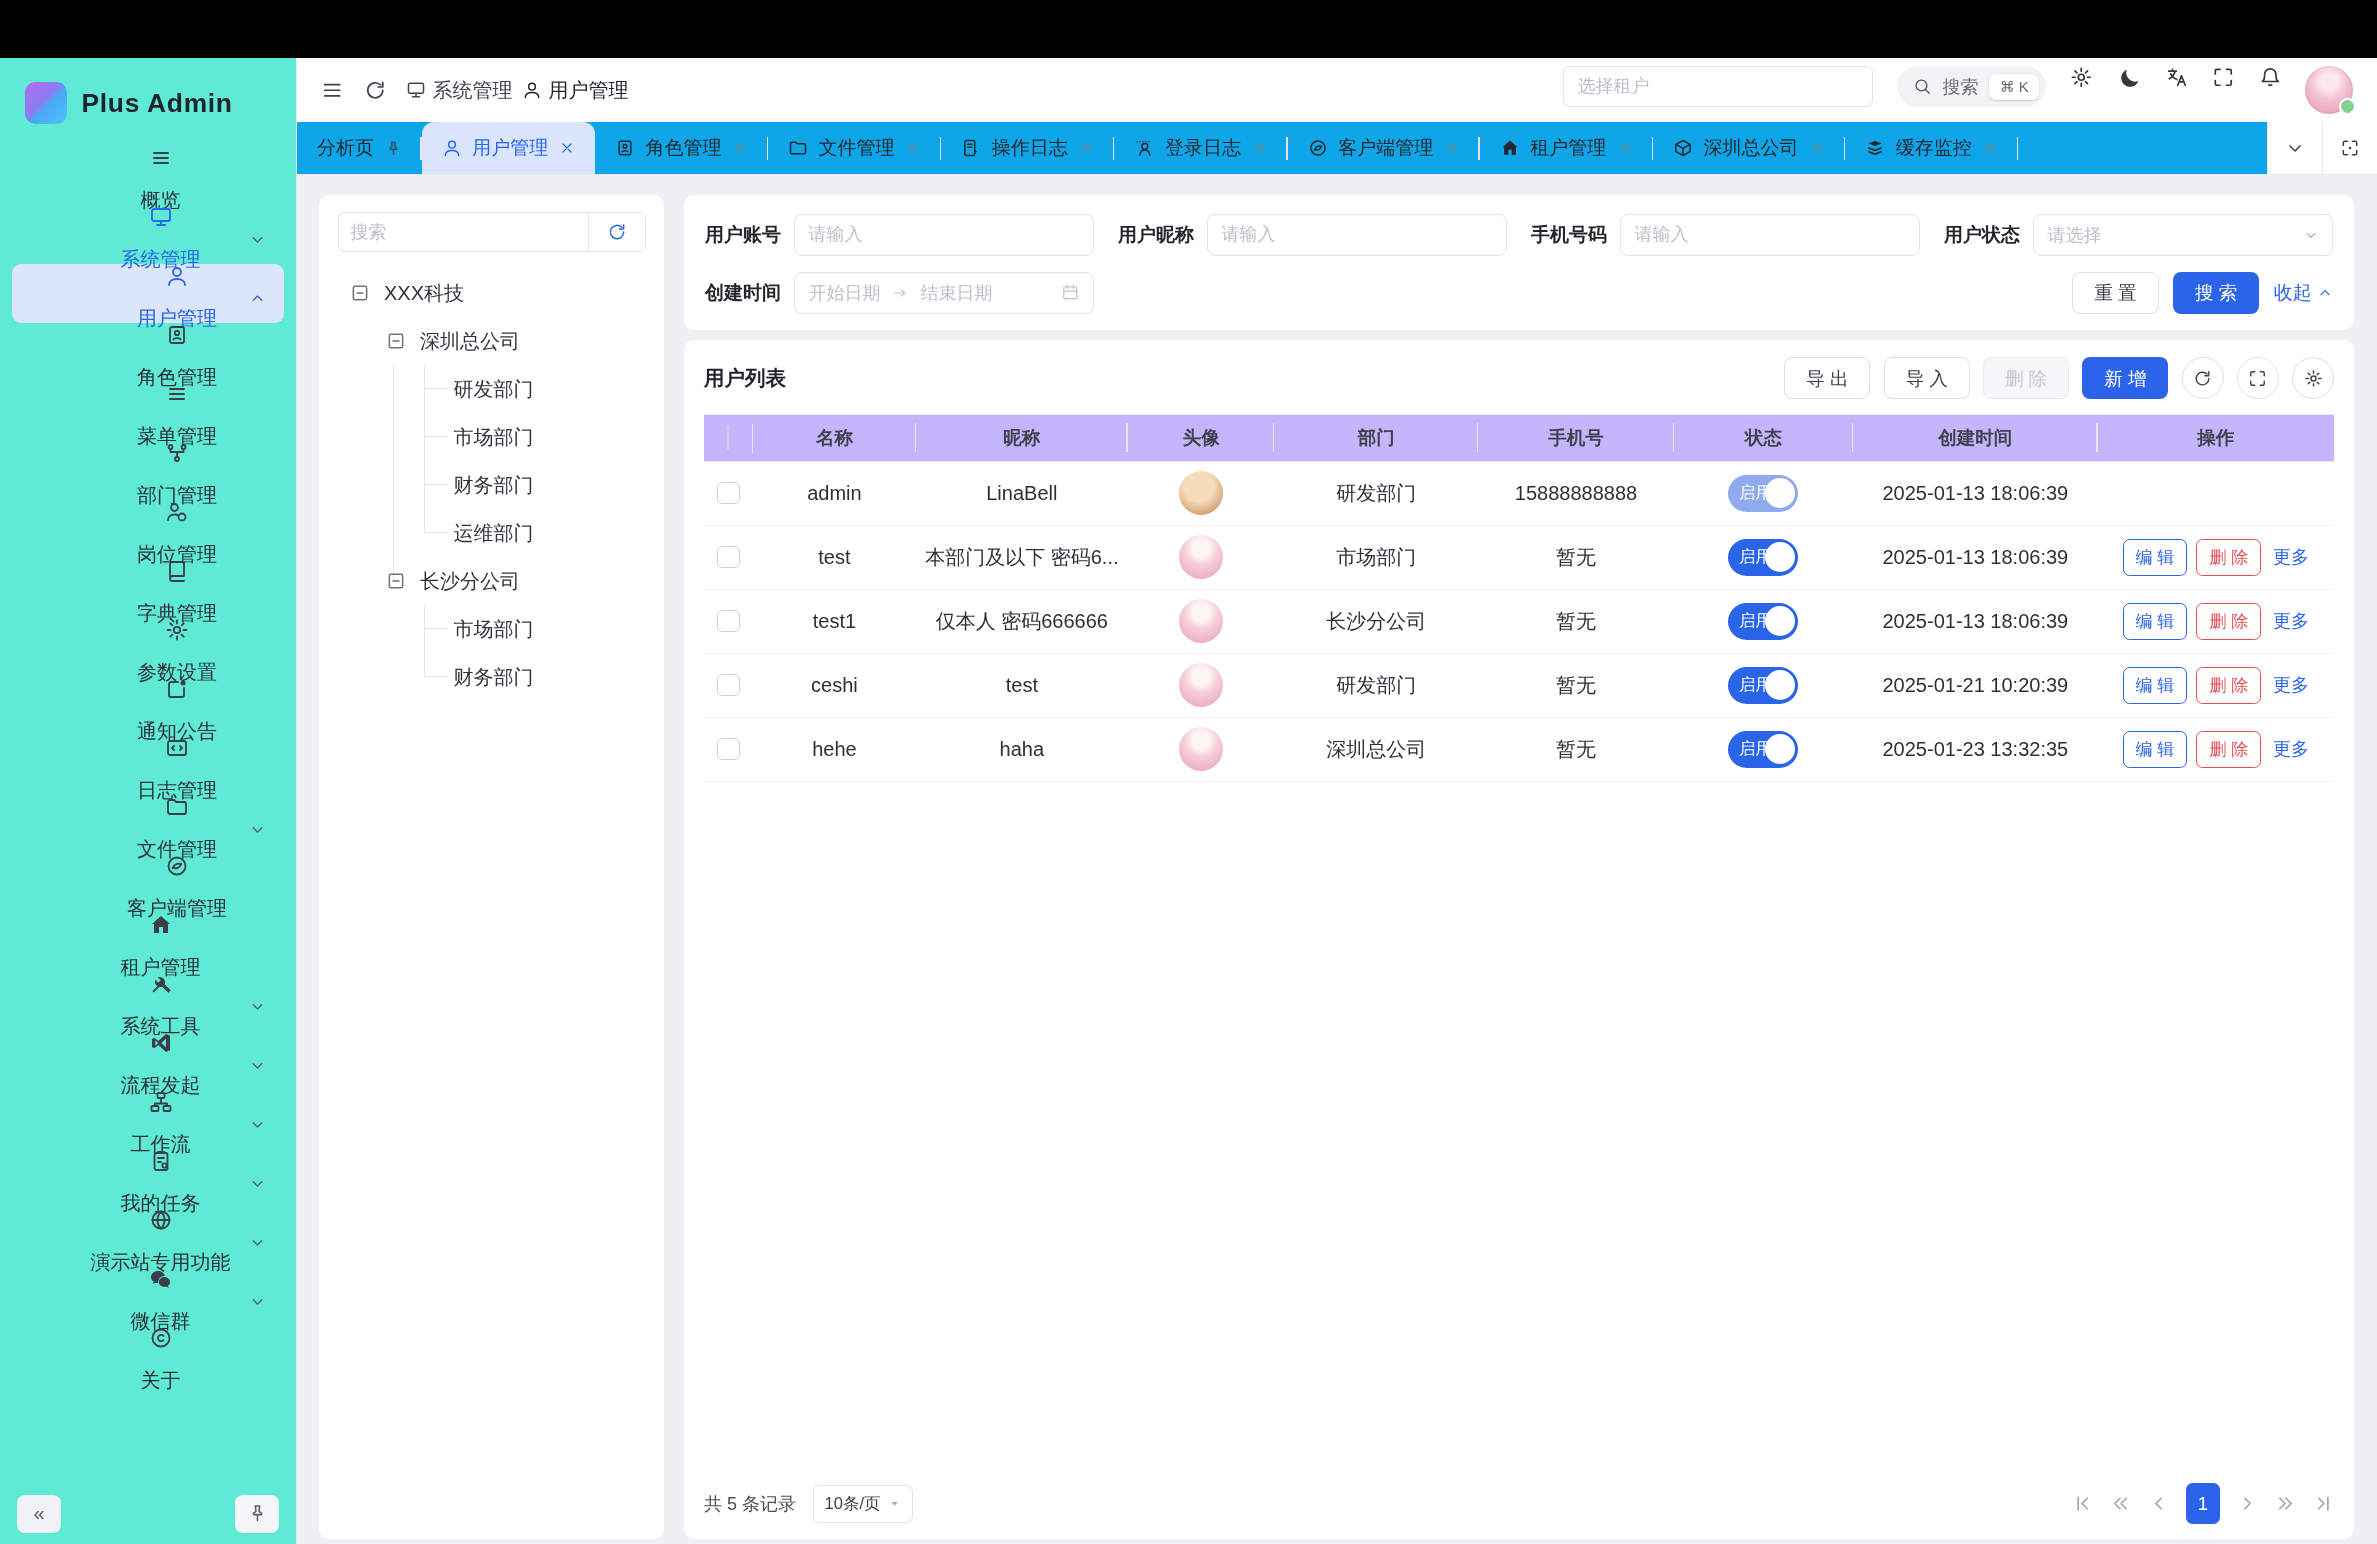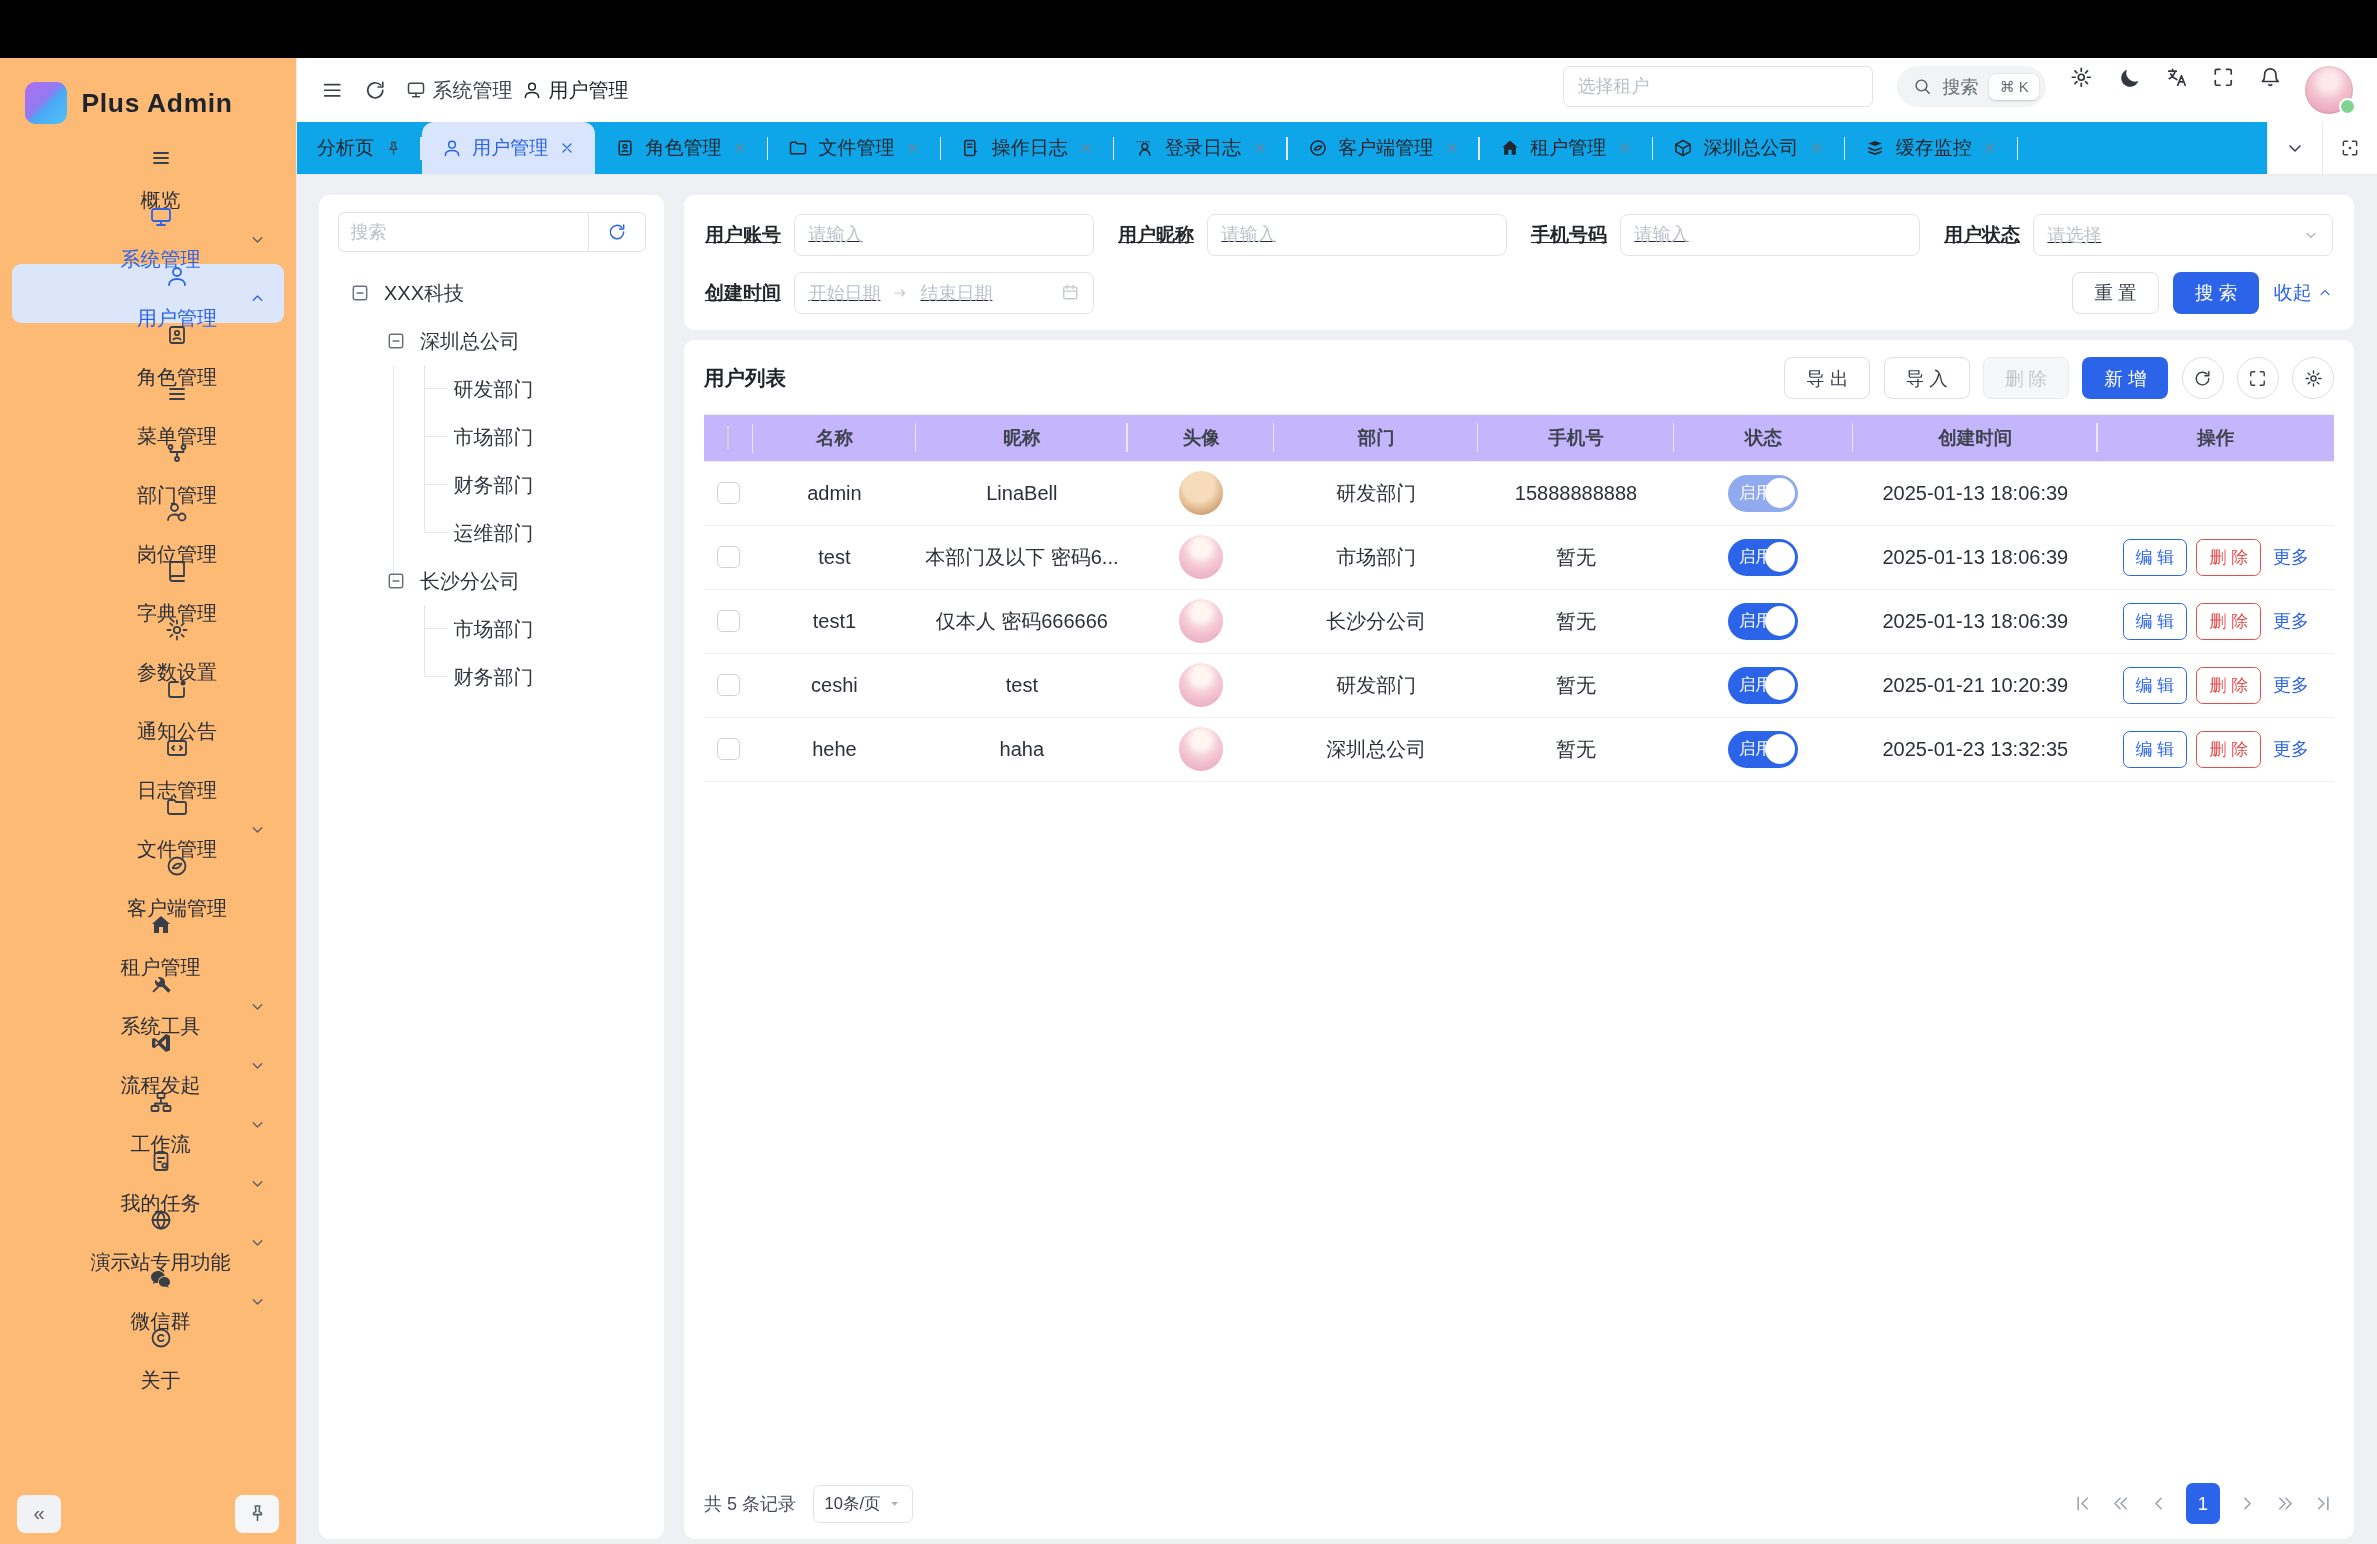--- a/index.html
+++ b/index.html
@@ -10,21 +10,21 @@
 
   
   .ic { display:inline-flex; align-items:center; justify-content:center; flex:none; }
   .ic svg { width:1em; height:1em; fill:none; stroke:currentColor; stroke-width:1.8;
     stroke-linecap:round; stroke-linejoin:round; display:block; }
   .ic svg.f { fill:currentColor; stroke:none; }
   .i-vscode { color:#2b7ce9; } .i-redis { color:#d82c20; } .i-globe-blue { color:#2b64e8; }
   .i-wechat,.i-house,.i-display,.i-tools,.i-nest { color:#32353d; }
 
   
-  .sidebar { width:297px; background:#fdba74; border-right:1.3px solid #e8eaee; position:relative; flex:none; }
+  .sidebar { width:297px; background:#5eead4; border-right:1.3px solid #e8eaee; position:relative; flex:none; }
   .logo-row { display:flex; align-items:center; gap:14.5px; padding:24px 0 13.2px 25px; }
   .logo-mark { width:42px; height:42px; border-radius:10.6px;
     background:linear-gradient(135deg,#b06ef0 0%,#8f7cf2 45%,#4aa8f5 55%,#4fc3f7 100%); }
   .brand-name { font-size:26.4px; font-weight:bold; color:#1f232b; letter-spacing:0.7px; }
   .menu { padding:9.2px 0; }
   .m-item { height:59px; display:flex; align-items:center; gap:17px; font-size:20px;
     color:#2b2f38; cursor:pointer; padding-left:25px; margin:0 12px; border-radius:9.2px;flex-direction:column; }
   .m-item .ic { font-size:24px; color:#3a3e47; }
   .m-item.lv2 { padding-left:58px; }
   .m-item .chev { margin-left:auto; margin-right:18.5px; font-size:17px; color:#575c66; }
@@ -103,21 +103,21 @@
   .t-row.d2.vfull:not(.trunk) { background-image:linear-gradient(#e3e6eb,#e3e6eb),linear-gradient(#e3e6eb,#e3e6eb);
     background-size:24px 1.3px,1.3px 100%; background-position:86px center,86px 0; background-repeat:no-repeat; }
   .t-row.d2.vhalf:not(.trunk) { background-image:linear-gradient(#e3e6eb,#e3e6eb),linear-gradient(#e3e6eb,#e3e6eb);
     background-size:24px 1.3px,1.3px 50%; background-position:86px center,86px 0; background-repeat:no-repeat; }
   .t-row.trunkhalf { background-image:linear-gradient(#e3e6eb,#e3e6eb);
     background-size:1.3px 50%; background-position:55px 0; background-repeat:no-repeat; }
 
   .right-col { flex:1; display:flex; flex-direction:column; min-width:0; }
   .filter-card { padding:18.5px 21px 16px; }
   .f-row1 { display:grid; grid-template-columns:repeat(4,1fr); gap:24px; }
-  .f-group { display:flex; align-items:center; gap:13.2px;text-decoration:underline; }
+  .f-group { display:flex; align-items:center; gap:13.2px; }
   .f-label { font-size:19px; font-weight:600; color:#24262c; white-space:nowrap; }
   .f-input { flex:1; height:42px; border:1.3px solid #e0e3e9; border-radius:8px; font-size:18px;
     padding:0 13.2px; outline:none; color:#23262d; min-width:0; background:#fff; }
   .f-input::placeholder { color:#bcc2cb; }
   .f-select { flex:1; height:42px; border:1.3px solid #e0e3e9; border-radius:8px; display:flex;
     align-items:center; padding:0 13.2px; color:#bcc2cb; font-size:18px; cursor:pointer; background:#fff; }
   .f-select .car { margin-left:auto; font-size:16px; color:#a7adb7; }
   .f-row2 { display:flex; align-items:center; margin-top:16px; }
   .f-row2 .f-group { width:calc(25% - 18px); }
   .daterange { flex:1; height:42px; border:1.3px solid #e0e3e9; border-radius:8px; display:flex;

